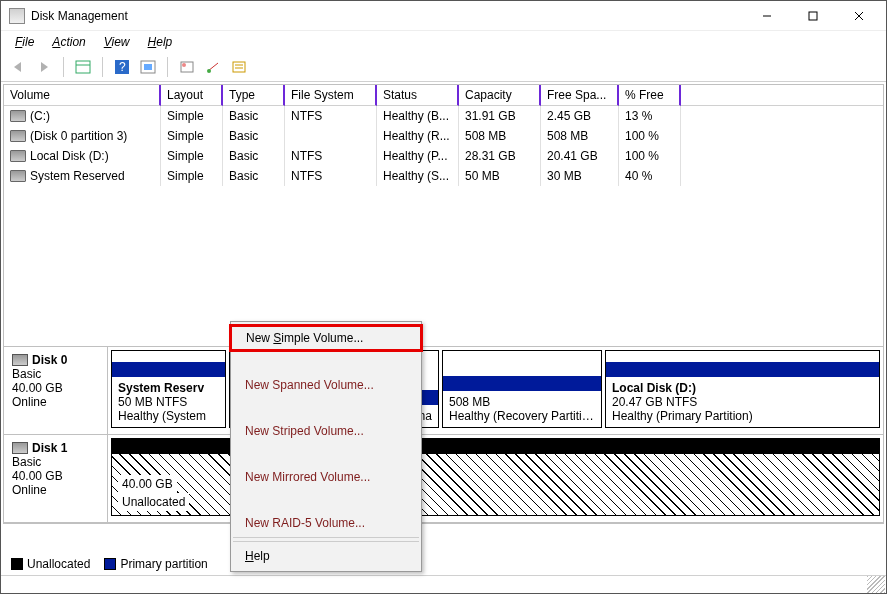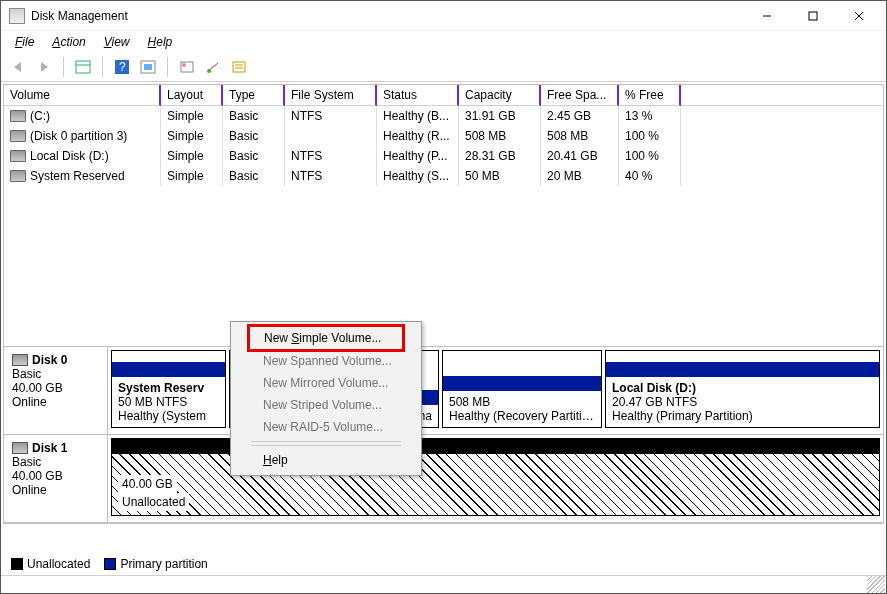--- a/index.html
+++ b/index.html
@@ -43,23 +43,23 @@
   .disk-body { flex:1; display:flex; padding:3px 3px 3px 0; gap:0; }
   .part { border:1px solid #000; margin-left:3px; height:78px; overflow:hidden; padding:4px 6px; display:flex; flex-direction:column;justify-content:flex-end; }
   .part .cap { height:15px; margin:-4px -6px 4px -6px; background:#001a9a; }
   .part .nm { font-weight:bold; }
   .part .ln { white-space:nowrap; overflow:hidden; text-overflow:ellipsis; }
   .hatched { background: repeating-linear-gradient(45deg,#fff 0 6px,#000 6px 7px); }
   .hatched .inner { background:#fff; padding:2px 4px; display:inline-block; }
 
   
   .ctx { position:absolute; width:192px; background:#f2f2f2; border:1px solid #999; box-shadow:2px 2px 4px rgba(0,0,0,.25);
-    padding:4px 18px; z-index:50; }
+    padding:4px 0; z-index:50; }
   .ctx .mi { padding:4px 14px; white-space:nowrap; }
-  .ctx .mi.dis { color:#737373; }
+  .ctx .mi.dis { color:#7f1d1d;margin-top:24px; }
   .ctx hr { border:none; border-top:1px solid #ccc; margin:3px 2px; }
   .hlbox { border:3px solid #e60000; margin:-2px; padding:0; }
   .hlbox .mi { padding:4px 14px; }
 
   
   .legend { position:absolute; left:4px; bottom:18px; display:flex; gap:14px; padding:4px 6px; }
   .legend .sw { width:12px; height:12px; display:inline-block; margin-right:4px; vertical-align:-2px; border:1px solid #000; }
   .sw.unalloc { background:#000; }
   .sw.prim { background:#001a9a; }
 
@@ -201,21 +201,21 @@
         <div class="cell" style="width:62px">100 %</div>
         <div class="cell" style="flex:1;border-right:none"></div>
       </div>
       <div class="trow">
         <div class="cell" style="width:157px"><span class="vol-icon"></span>System Reserved</div>
         <div class="cell" style="width:62px">Simple</div>
         <div class="cell" style="width:62px">Basic</div>
         <div class="cell" style="width:92px">NTFS</div>
         <div class="cell" style="width:82px">Healthy (S...</div>
         <div class="cell" style="width:82px">50 MB</div>
-        <div class="cell" style="width:78px">20 MB</div>
+        <div class="cell" style="width:78px">30 MB</div>
         <div class="cell" style="width:62px">40 %</div>
         <div class="cell" style="flex:1;border-right:none"></div>
       </div>
     </div>
 </div>
 
 <div class="disks">
   <div class="disk-row">
     <div class="disk-hdr">
       <span class="dicon"></span><b>Disk 0</b><br>
@@ -268,22 +268,22 @@
       </div>
     </div>
   </div>
 </div>
 
 <div class="ctx" style="left:229px; top:320px;">
   <div class="hlbox">
     <div class="mi">New <u>S</u>imple Volume...</div>
   </div>
   <div class="mi dis">New Spanned Volume...</div>
+  <div class="mi dis">New Striped Volume...</div>
   <div class="mi dis">New Mirrored Volume...</div>
-  <div class="mi dis">New Striped Volume...</div>
   <div class="mi dis">New RAID-5 Volume...</div>
   <hr>
   <hr>
   <div class="mi"><u>H</u>elp</div>
 </div>
 
 <div class="legend">
   <span><span class="sw unalloc"></span><span>Unallocated</span></span>
   <span><span class="sw prim"></span><span>Primary partition</span></span>
 </div>

